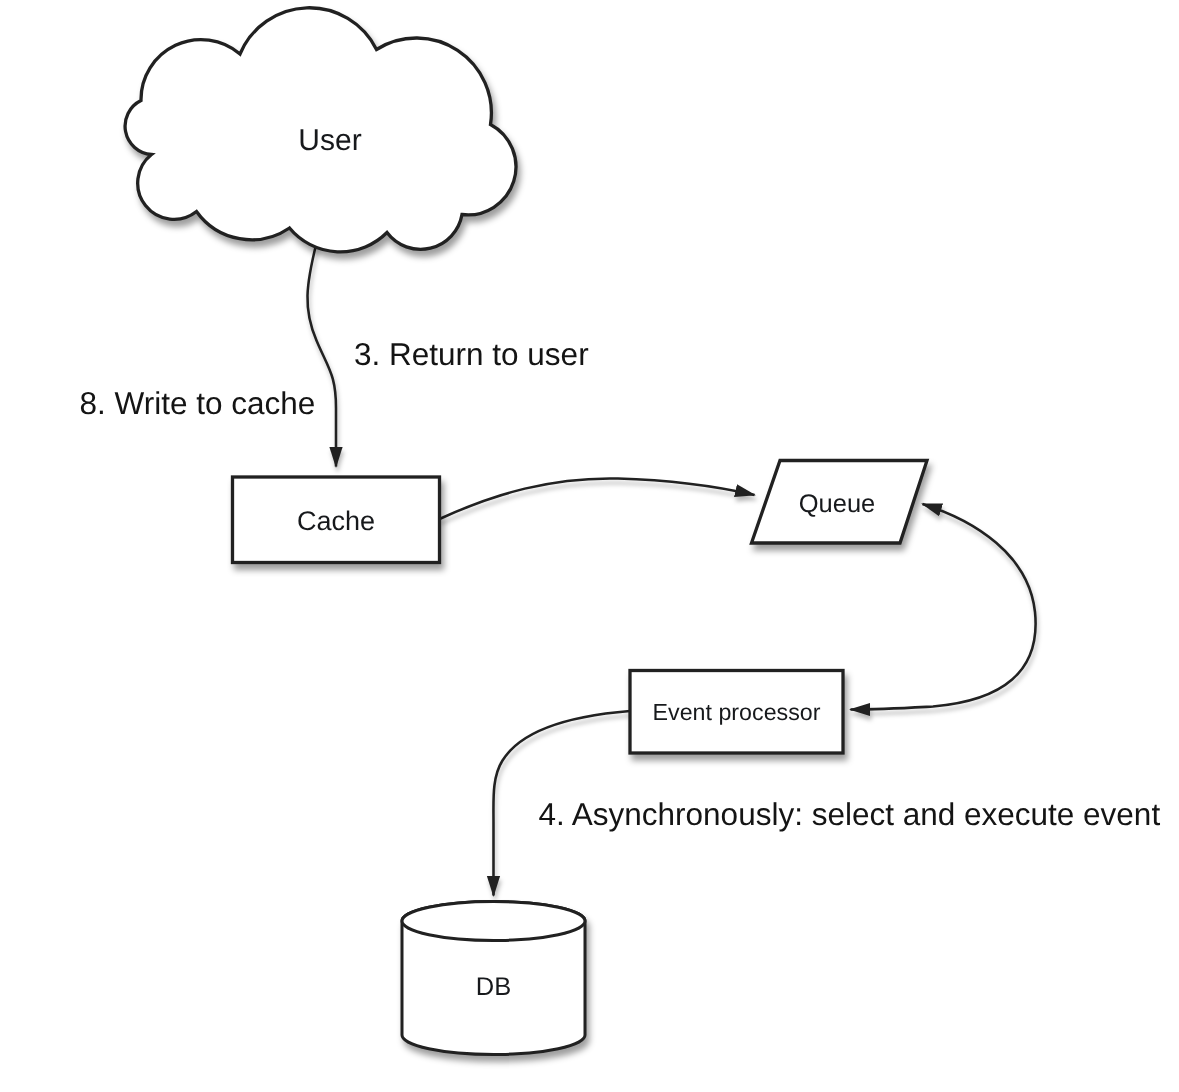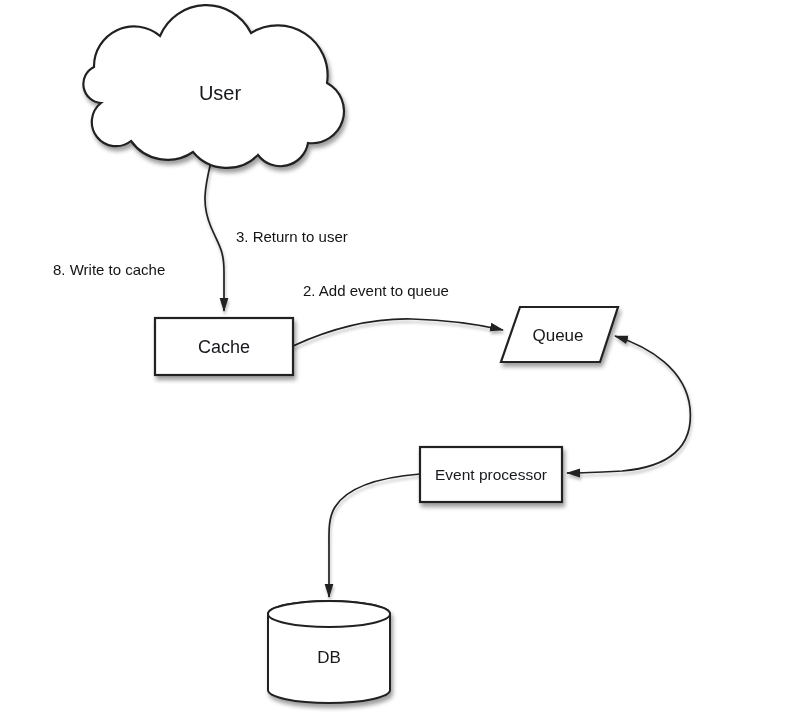--- a/index.html
+++ b/index.html
@@ -43,21 +43,21 @@
     font-family: "Liberation Sans", sans-serif;
   }
   .nl-user  { font-size: 20px; }
   .nl-cache { font-size: 18px; }
   .nl-queue { font-size: 17px; }
   .nl-ep    { font-size: 15.5px; }
   .nl-db    { font-size: 17px; }
   .flow-label {
     position: absolute;
     color: #141414;
-    font-size: 15px;
+    font-size: 21px;
     line-height: 22px;
     white-space: nowrap;
   }
   #label-step1 { left: 53px;  top: 259px; }
   #label-step3 { left: 236px; top: 226px; }
   #label-step2 { left: 303px; top: 280px; }
   #label-step4 { left: 359px; top: 533px; }
 </style>
 </head>
 <body>
@@ -102,15 +102,15 @@
       <text class="node-label nl-user" x="220" y="100">User</text>
       <text class="node-label nl-cache" x="224" y="353">Cache</text>
       <text class="node-label nl-queue" x="558" y="341">Queue</text>
       <text class="node-label nl-ep" x="491" y="480">Event processor</text>
       <text class="node-label nl-db" x="329" y="663">DB</text>
     </g>
   </svg>
 
   <div class="flow-label" id="label-step1">8. Write to cache</div>
   <div class="flow-label" id="label-step3">3. Return to user</div>
-  <div class="flow-label" id="label-step2">2. Add event to queue</div>
+  <div class="flow-label" id="label-step4">4. Asynchronously: select and execute event</div>
 
 </div>
 
 </body></html>

